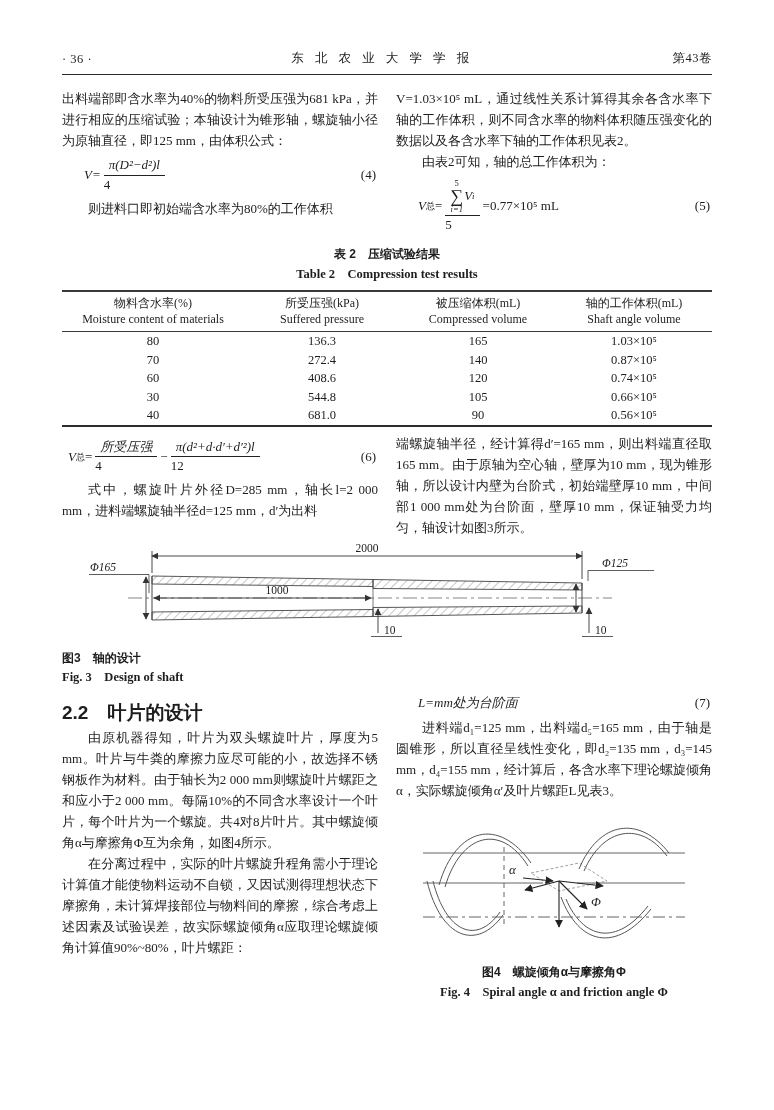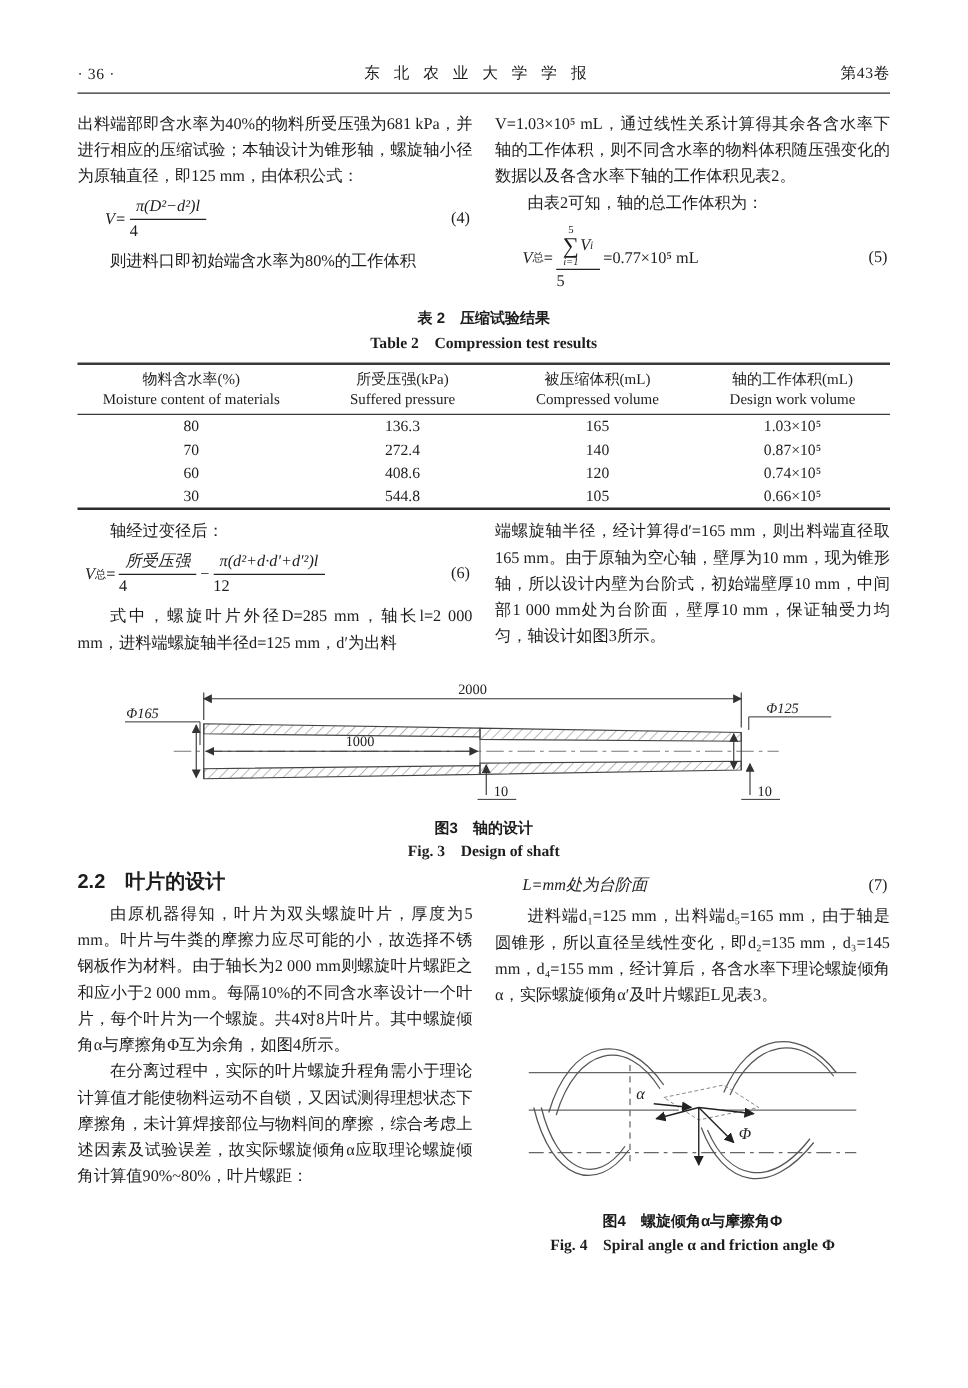--- a/index.html
+++ b/index.html
@@ -34,27 +34,27 @@
   
   .tablewrap{margin:8px 0 6px;}
   .tcap{text-align:center;font-weight:700;font-size:12.5px;}
   .tcap.zh{margin-top:6px;font-family:"Liberation Sans","DejaVu Sans",sans-serif;font-size:12px;}
   .tcap.en{margin:3px 0 7px;}
   table{width:100%;border-collapse:collapse;border-top:2px solid #3a3a3a;border-bottom:2.2px solid #2c2c2c;}
   thead tr{border-bottom:1px solid #3a3a3a;}
   th{font-weight:400;padding:3px 0 4px;font-size:12px;line-height:16px;text-align:center;}
   td{text-align:center;padding:1px 0;font-size:12.5px;line-height:16.5px;}
   
-  .figblock{text-align:center;margin:22px 0 2px;}
+  .figblock{text-align:left;margin:5px 0 2px;}
   .figcap{font-weight:700;font-size:12.5px;line-height:1.1;}
   .figcap.zh{margin-top:3px;font-family:"Liberation Sans","DejaVu Sans",sans-serif;font-size:12px;}
   .figcap.en{margin-top:6px;}
   svg text{font-family:"Liberation Serif","DejaVu Serif",serif;fill:#222;}
   
-  .h22{font-weight:700;font-size:16px;margin:4px 0 4px;font-family:"Liberation Sans","DejaVu Sans",sans-serif;}
+  .h22{font-weight:700;font-size:19px;margin:16px 0 4px;font-family:"Liberation Sans","DejaVu Sans",sans-serif;}
   .fig4block{text-align:center;margin-top:10px;}
 </style>
 </head>
 <body>
 
 <div class="page">
 
   <div class="header">
     <span>· 36 ·</span>
     <span class="jtitle">东 北 农 业 大 学 学 报</span>
@@ -115,21 +115,21 @@
             <th style="width:24%">
                 <div>所受压强(kPa)</div>
                 <div>Suffered pressure</div>
               </th>
             <th style="width:24%">
                 <div>被压缩体积(mL)</div>
                 <div>Compressed volume</div>
               </th>
             <th style="width:24%">
                 <div>轴的工作体积(mL)</div>
-                <div>Design work volume</div>
+                <div>Shaft angle volume</div>
               </th>
           </tr>
         </thead>
         <tbody>
           <tr>
             <td>80</td>
             <td>136.3</td>
             <td>165</td>
             <td>1.03×10⁵</td>
           </tr>
@@ -144,27 +144,32 @@
             <td>408.6</td>
             <td>120</td>
             <td>0.74×10⁵</td>
           </tr>
           <tr>
             <td>30</td>
             <td>544.8</td>
             <td>105</td>
             <td>0.66×10⁵</td>
           </tr>
+          <tr>
+            <td>40</td>
+            <td>681.0</td>
+            <td>90</td>
+            <td>0.56×10⁵</td>
+          </tr>
         </tbody>
       </table>
     </div>
 
     <div class="cols">
       <div class="col">
-        <p class="ind">轴经过变径后：</p>
         <div class="formula" style="padding-left:6px;">
           <span class="mi">V</span>
             <sub>总</sub>
             <span>=</span>
           <span class="frac">
             <span class="num mi">所受压强</span>
             <span class="den">4</span>
           </span>
           <span>−</span>
           <span class="frac">

